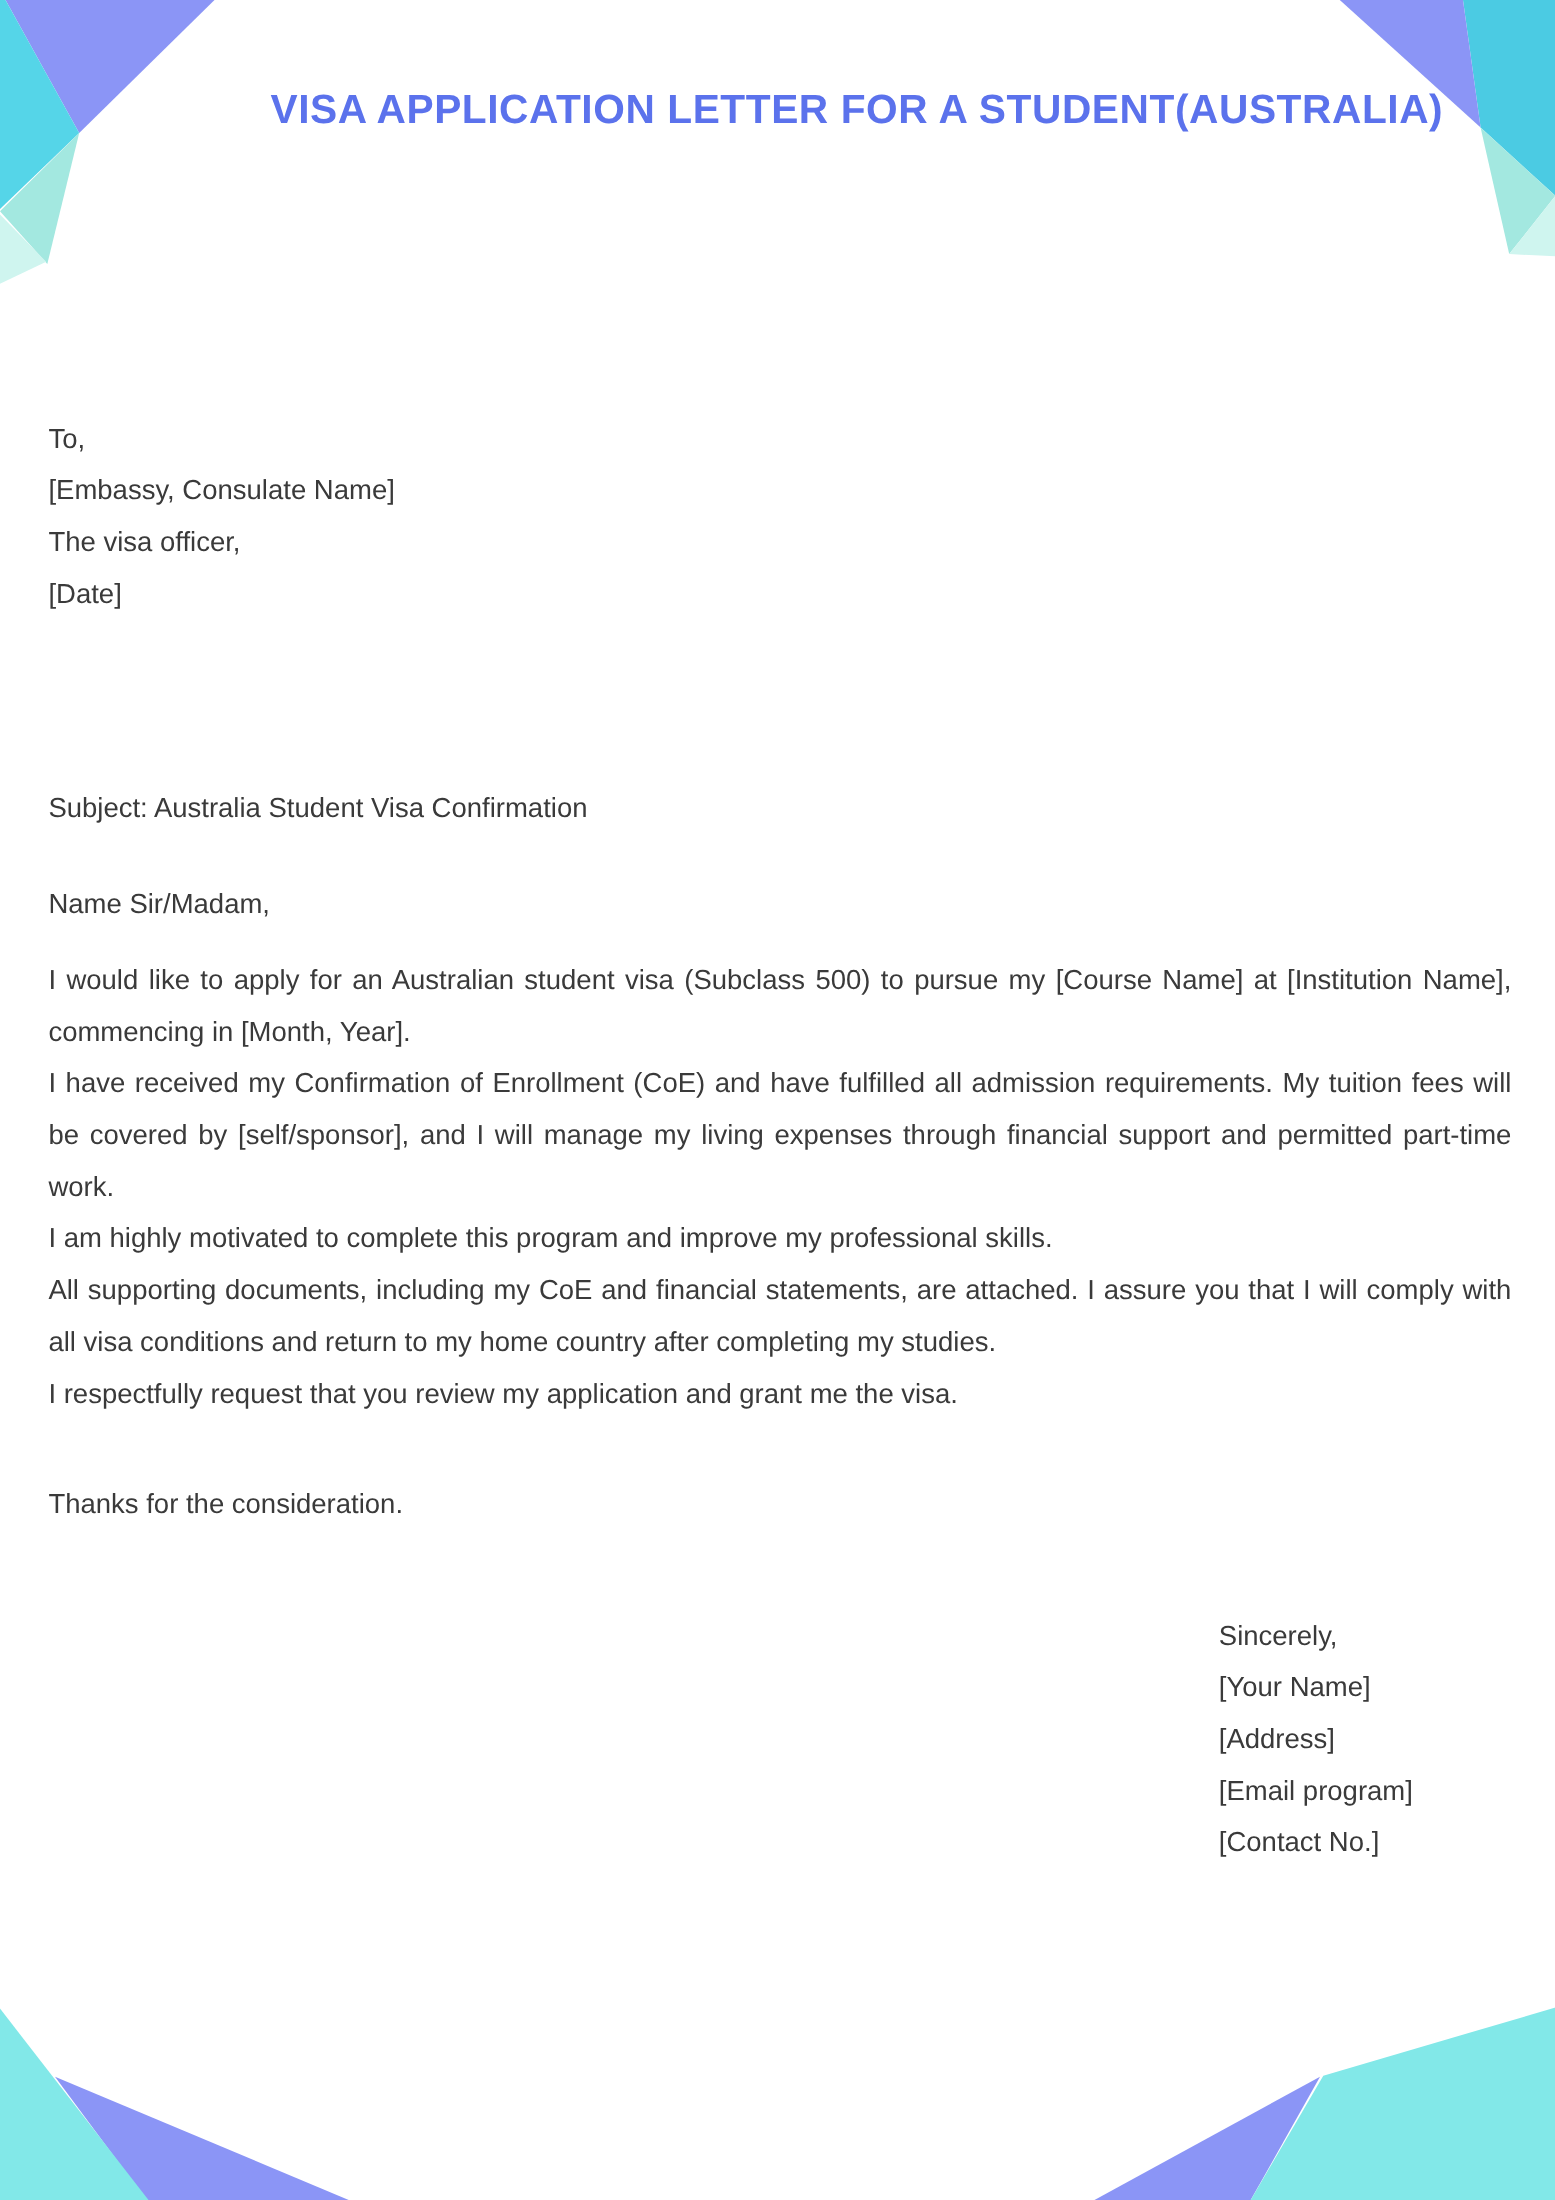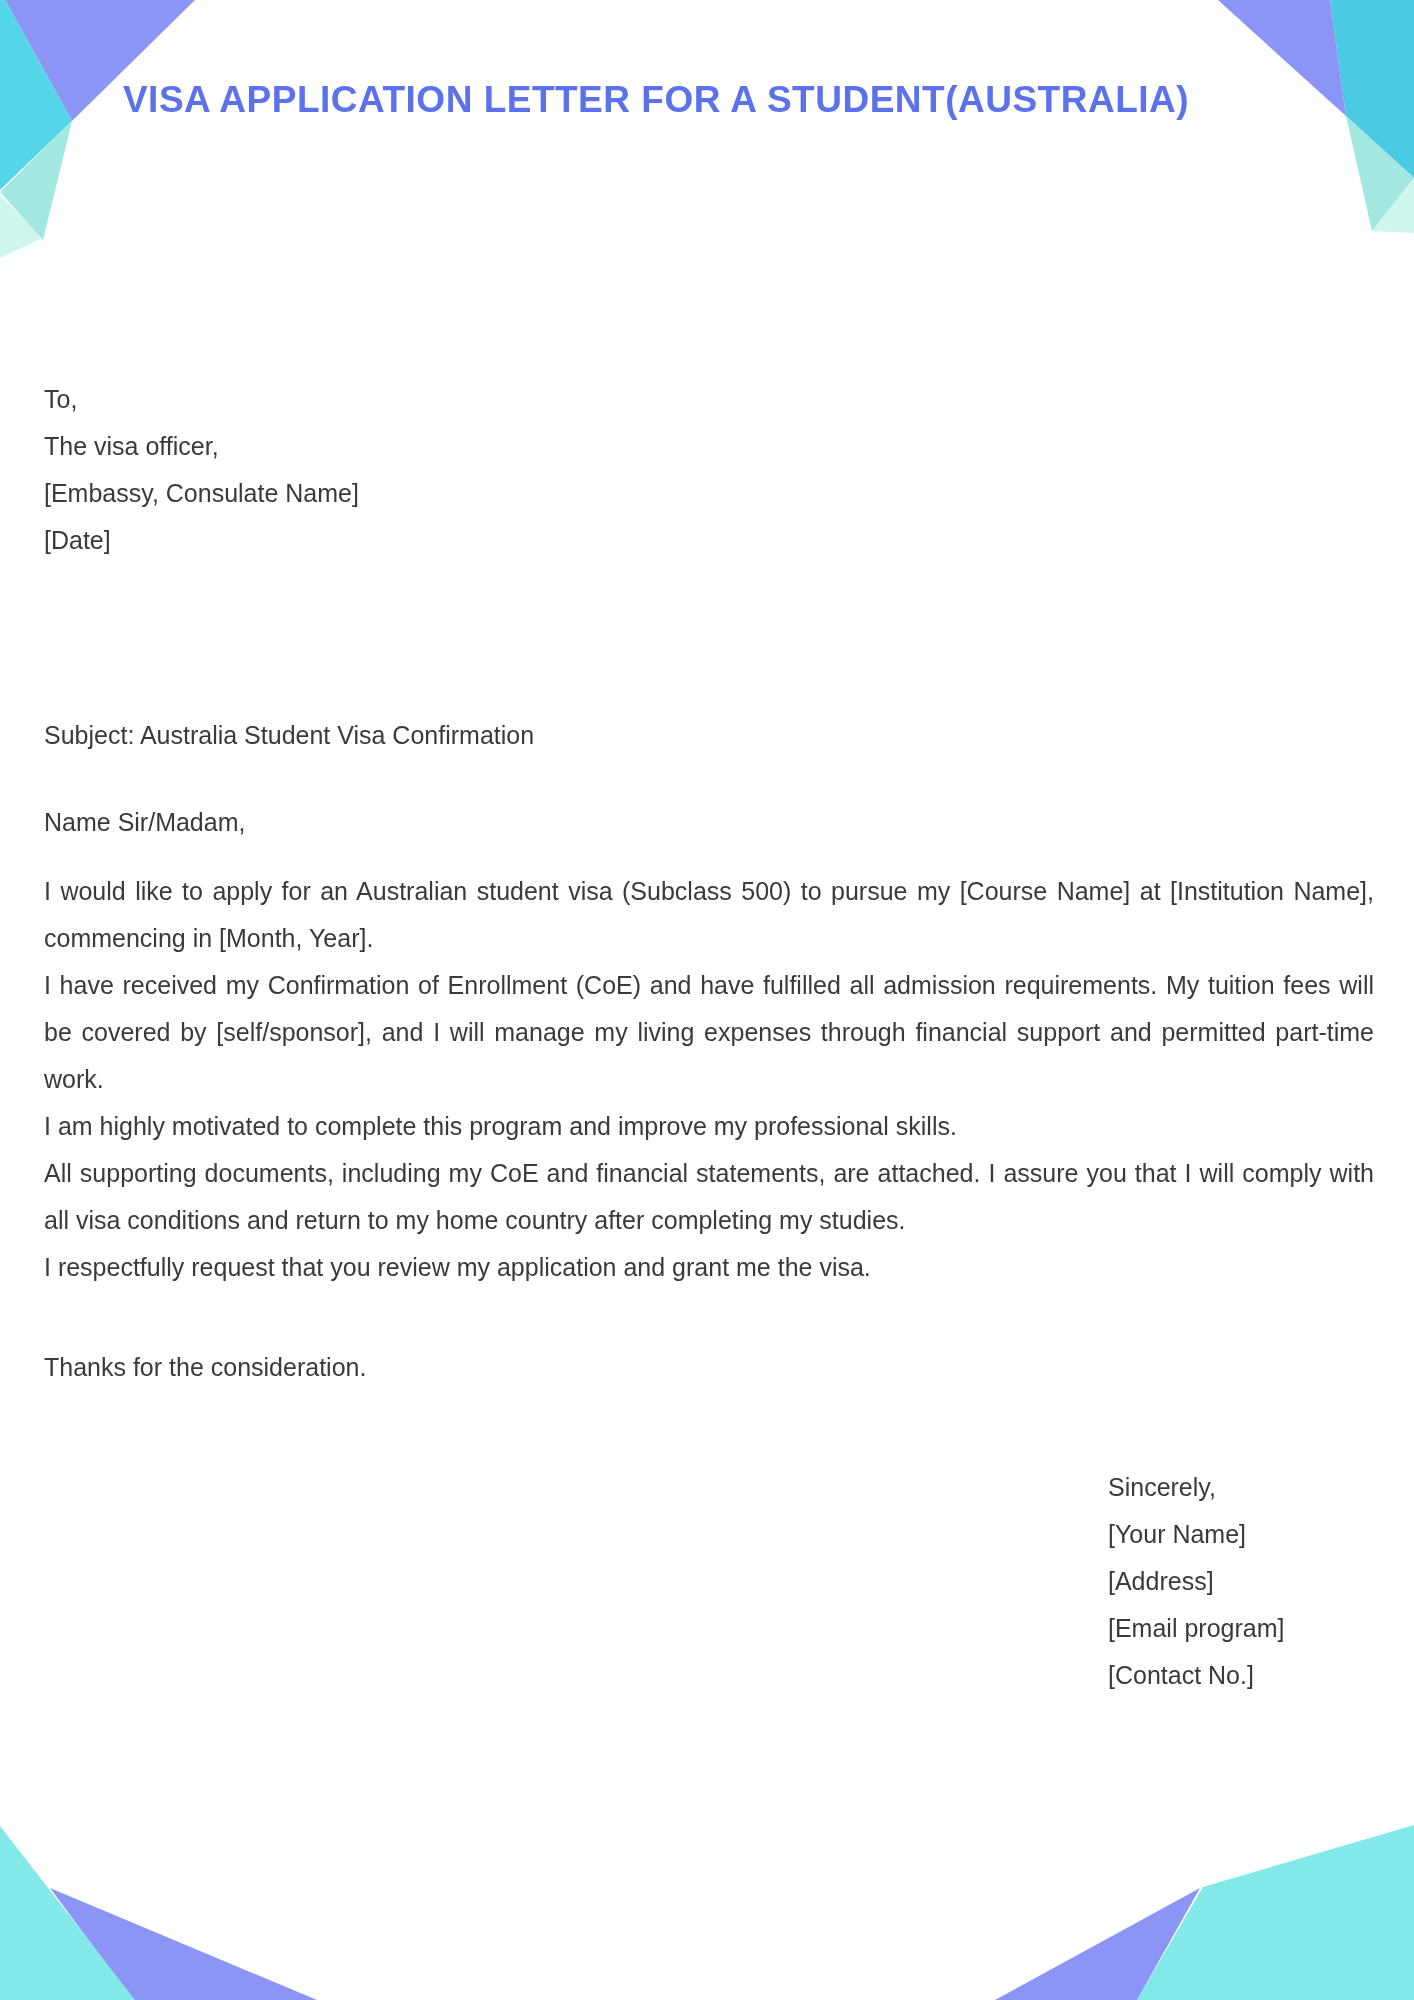--- a/index.html
+++ b/index.html
@@ -11,21 +11,21 @@
     overflow: hidden;
   }
   .decor {
     position: absolute; left: 0; top: 0;
     width: 1414px; height: 2000px;
     pointer-events: none;
   }
   .page-title {
     position: absolute; top: 76px; left: 0;
     width: 1312px;
-    text-align: center;
+    text-align: right;
     font-size: 37px; line-height: 47px;
     font-weight: bold;
     letter-spacing: 0.5px;
     white-space: nowrap;
   }
   .block {
     position: absolute;
     font-size: 25px; line-height: 47px;
   }
   .recipient   { left: 44px; top: 376px; }
@@ -55,22 +55,22 @@
   <polygon points="0,1826 135,2000 0,2000" fill="#82E8E8"></polygon>
 
   <polygon points="1200,1888 1137,2000 995,2000" fill="#8B95F6"></polygon>
   <polygon points="1414,1825 1203,1887 1137,2000 1414,2000" fill="#82E8E8"></polygon>
 </svg>
 
 <div class="page-title" style="color: rgb(91, 114, 236);">VISA APPLICATION LETTER FOR A STUDENT(AUSTRALIA)</div>
 
 <div class="block recipient">
   <div>To,</div>
+  <div>[Embassy, Consulate Name]</div>
   <div>The visa officer,</div>
-  <div>[Embassy, Consulate Name]</div>
   <div>[Date]</div>
 </div>
 
 <div class="block subject">Subject: Australia Student Visa Confirmation</div>
 
 <div class="block salutation">Name Sir/Madam,</div>
 
 <div class="block body-text">
   <p>I would like to apply for an Australian student visa (Subclass 500) to pursue my [Course Name] at [Institution Name], commencing in [Month, Year].</p>
   <p>I have received my Confirmation of Enrollment (CoE) and have fulfilled all admission requirements. My tuition fees will be covered by [self/sponsor], and I will manage my living expenses through financial support and permitted part-time work.</p>

